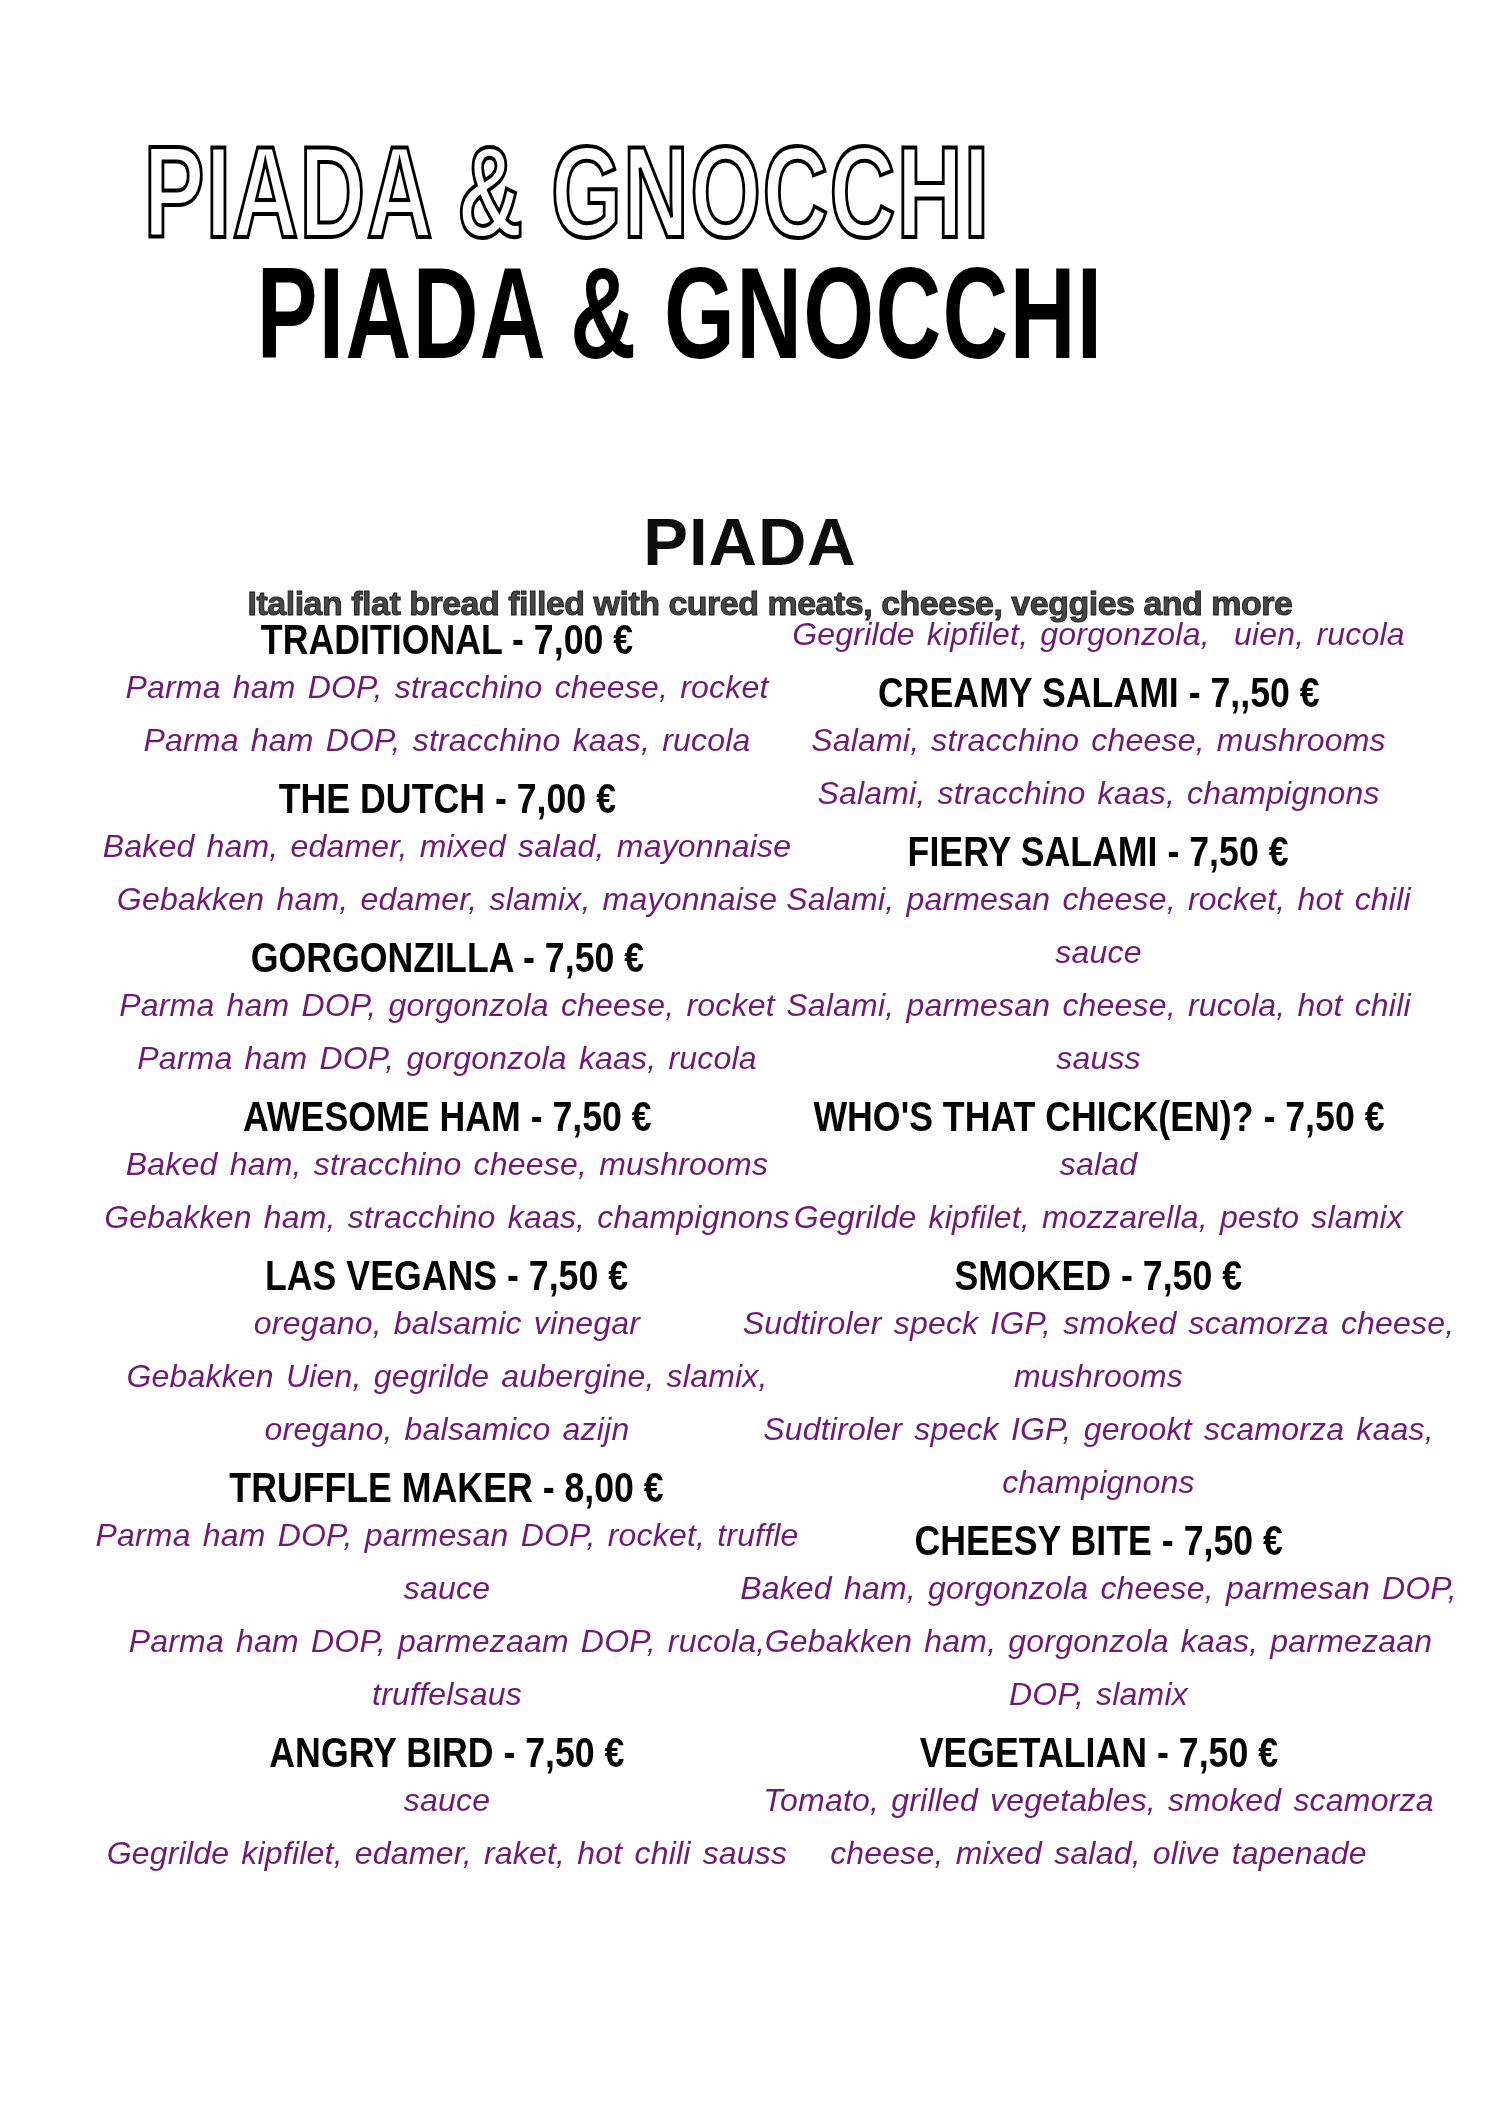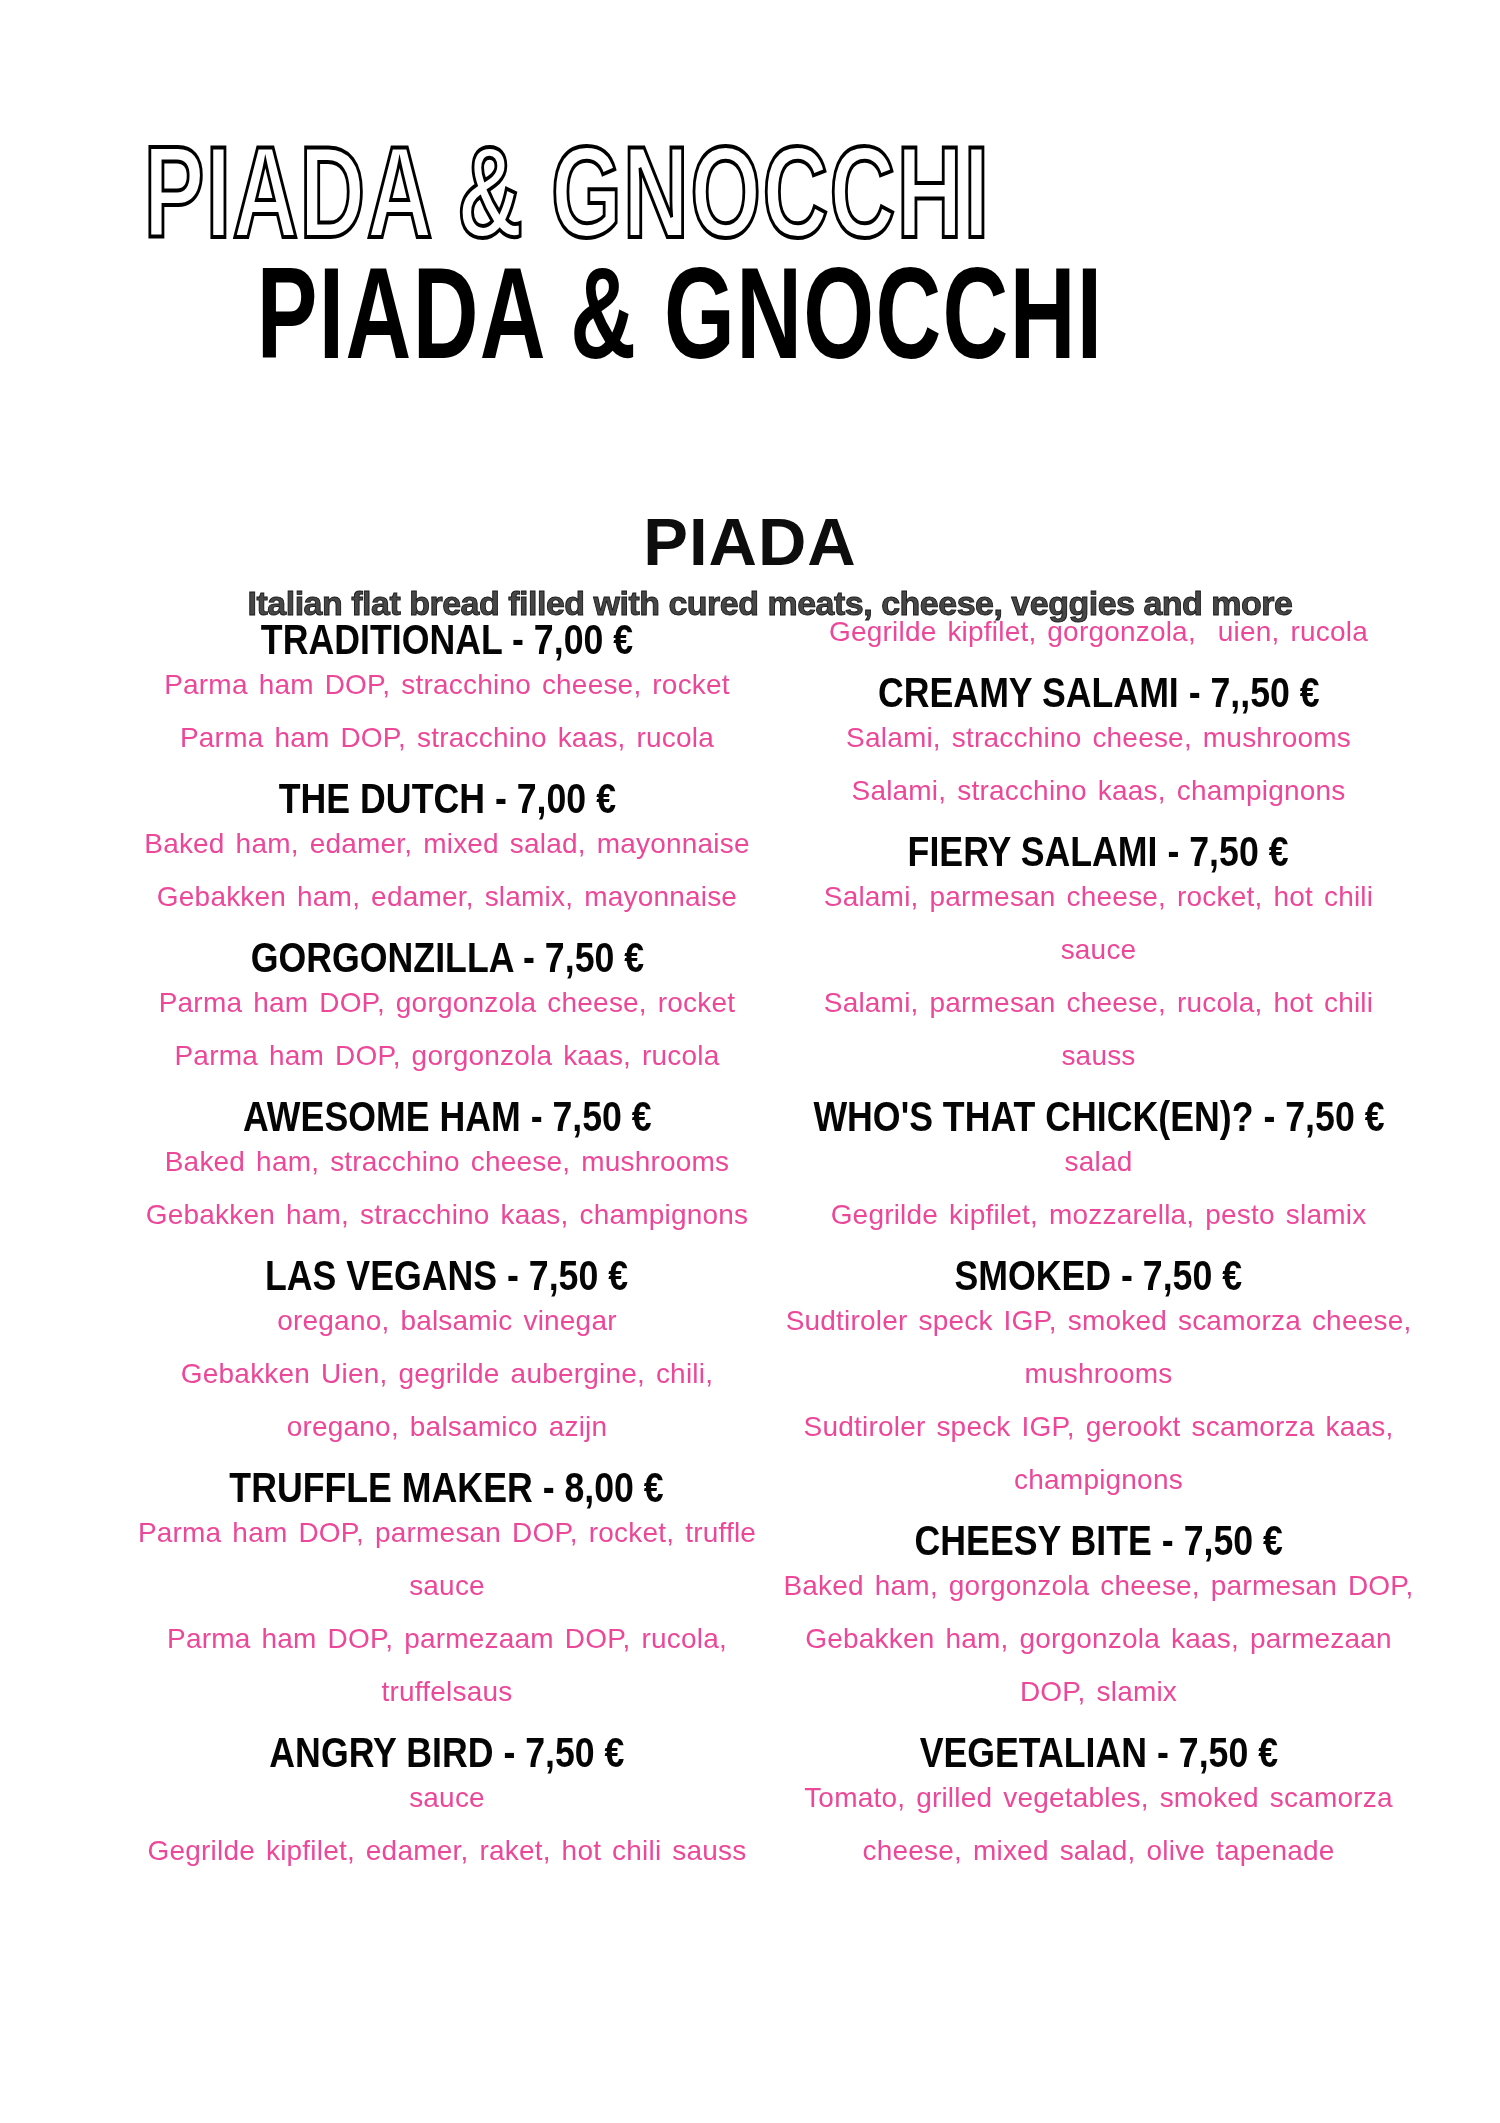--- a/index.html
+++ b/index.html
@@ -71,24 +71,25 @@
   .col-right { width: 603px; }
   .line {
     height: 53px;
     display: flex;
     align-items: flex-start;
     justify-content: center;
     white-space: pre;
   }
   .line span { display: inline-block; white-space: pre; }
   .line.body span {
-    font-size: 28px;
-    color: #ec4899;
+    font-size: 32px;
+    color: #701a75;
     word-spacing: 3px;
     letter-spacing: 0.2px;
+    font-style: italic;
   }
   .line.heading span {
     font-size: 42px;
     font-weight: bold;
     color: #050505;
     transform: scaleX(0.85);
     transform-origin: center center;
     letter-spacing: 0px;
   }
 </style>
@@ -114,21 +115,21 @@
         <div class="line body"><span>Baked ham, edamer, mixed salad, mayonnaise</span></div>
         <div class="line body"><span>Gebakken ham, edamer, slamix, mayonnaise</span></div>
         <div class="line heading"><span>GORGONZILLA - 7,50 €</span></div>
         <div class="line body"><span>Parma ham DOP, gorgonzola cheese, rocket</span></div>
         <div class="line body"><span>Parma ham DOP, gorgonzola kaas, rucola</span></div>
         <div class="line heading"><span>AWESOME HAM - 7,50 €</span></div>
         <div class="line body"><span>Baked ham, stracchino cheese, mushrooms</span></div>
         <div class="line body"><span>Gebakken ham, stracchino kaas, champignons</span></div>
         <div class="line heading"><span>LAS VEGANS - 7,50 €</span></div>
         <div class="line body"><span>oregano, balsamic vinegar</span></div>
-        <div class="line body"><span>Gebakken Uien, gegrilde aubergine, chili,</span></div>
+        <div class="line body"><span>Gebakken Uien, gegrilde aubergine, slamix,</span></div>
         <div class="line body"><span>oregano, balsamico azijn</span></div>
         <div class="line heading"><span>TRUFFLE MAKER - 8,00 €</span></div>
         <div class="line body"><span>Parma ham DOP, parmesan DOP, rocket, truffle</span></div>
         <div class="line body"><span>sauce</span></div>
         <div class="line body"><span>Parma ham DOP, parmezaam DOP, rucola,</span></div>
         <div class="line body"><span>truffelsaus</span></div>
         <div class="line heading"><span>ANGRY BIRD - 7,50 €</span></div>
         <div class="line body"><span>sauce</span></div>
         <div class="line body"><span>Gegrilde kipfilet, edamer, raket, hot chili sauss</span></div>
       </div>

